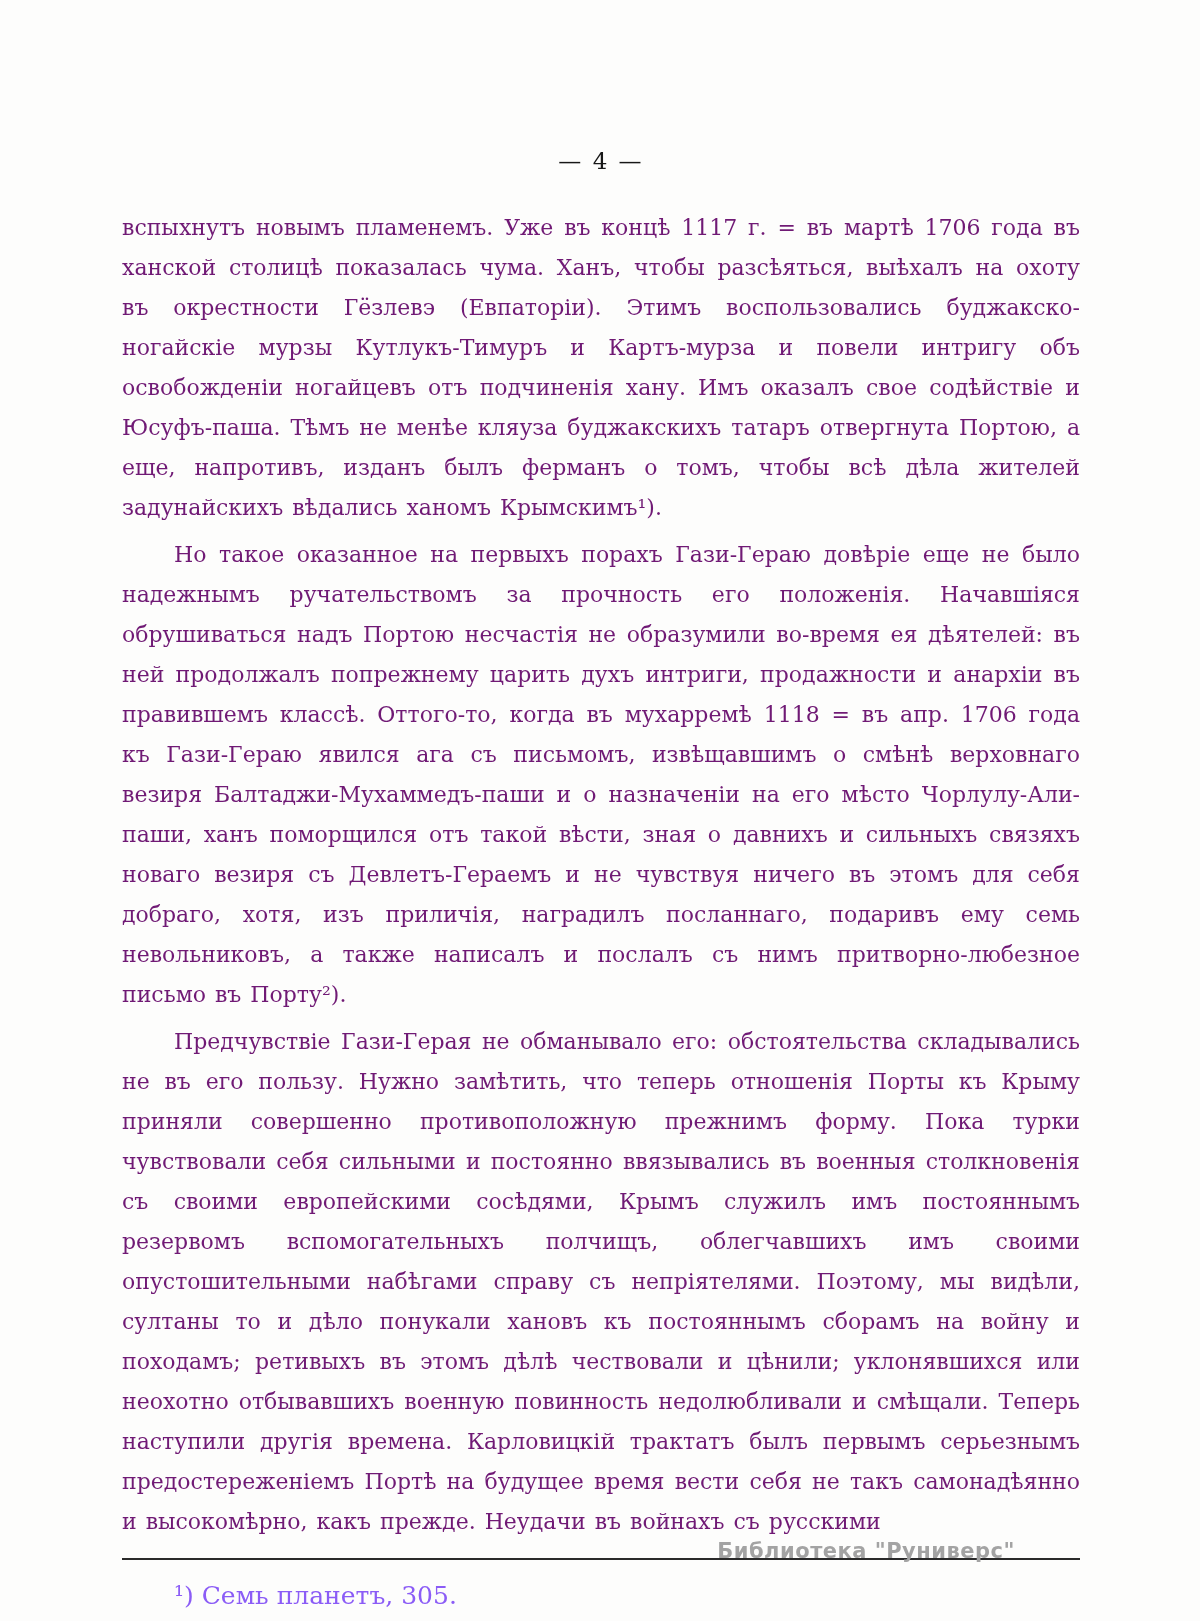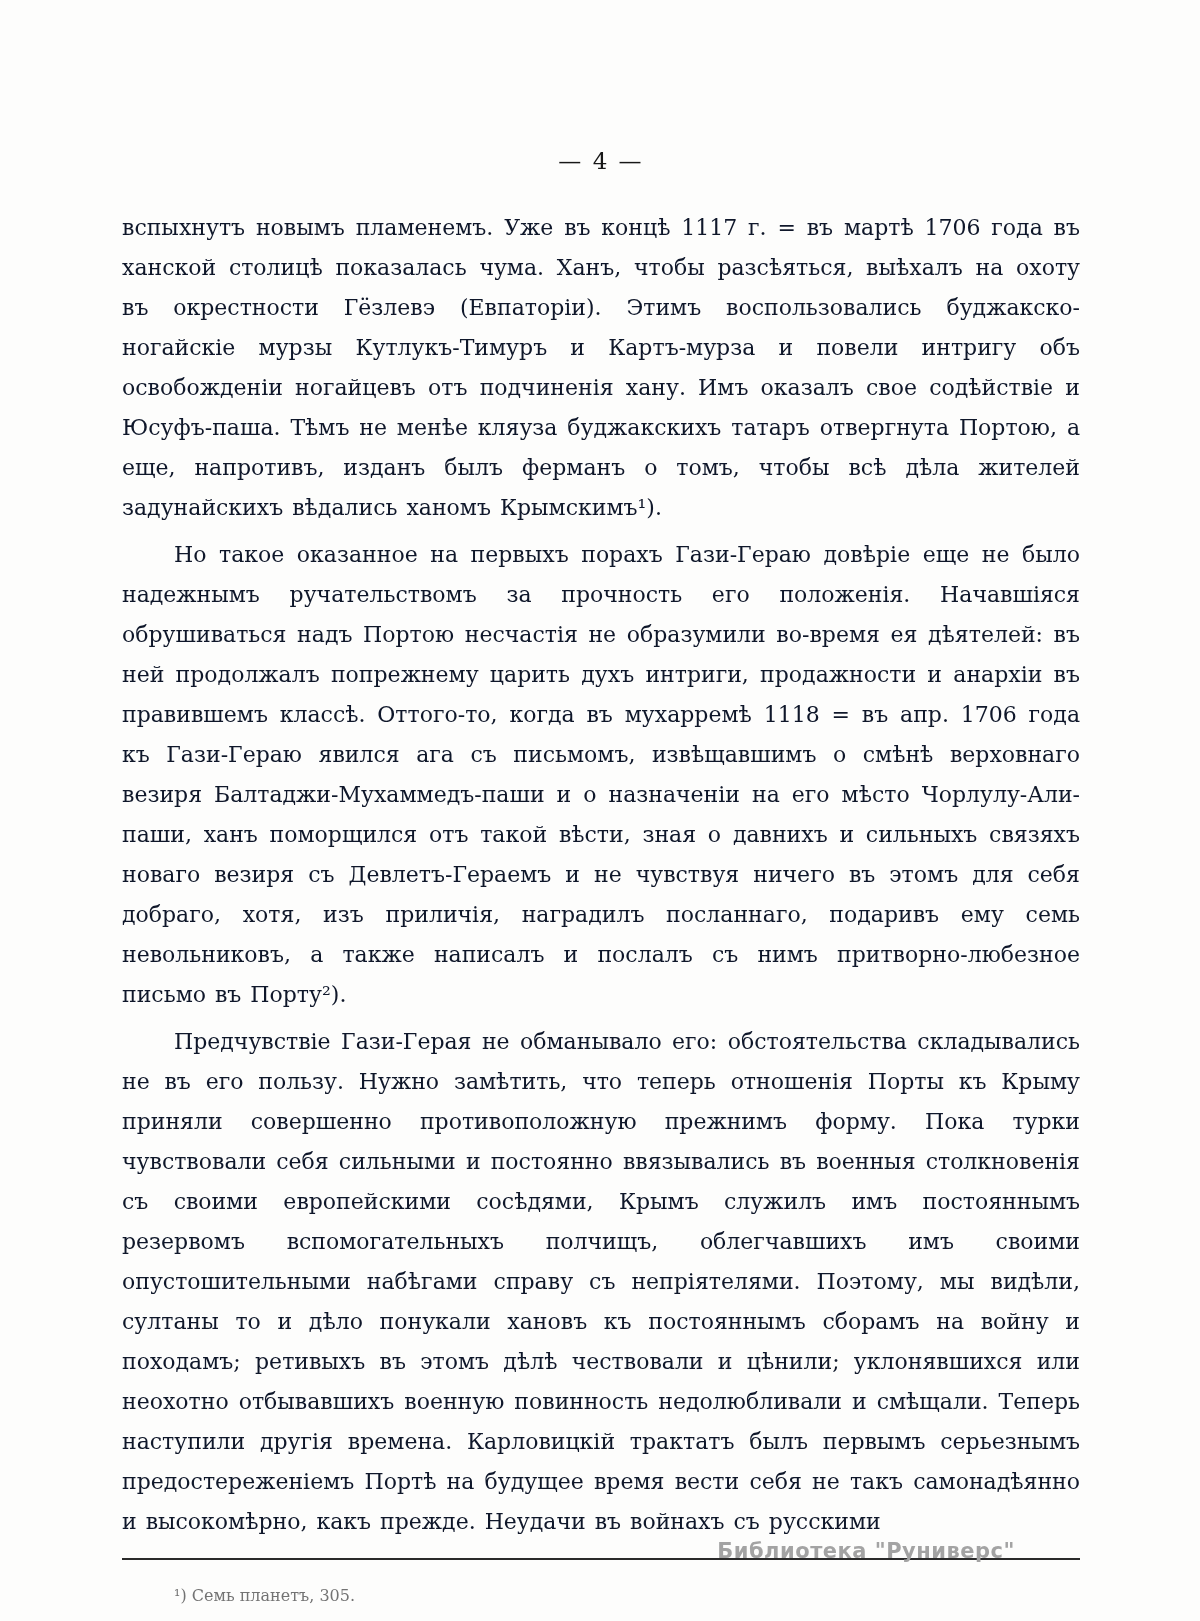--- a/index.html
+++ b/index.html
@@ -29,39 +29,39 @@
     margin-bottom: 34px;
     color: #171717;
   }
   .text-block p.para {
     font-size: 22px;
     line-height: 40px;
     text-align: justify;
     text-indent: 52px;
     word-spacing: 2px;
     margin-bottom: 7px;
-    color: #0f172a;
+    color: #701a75;
   }
   .text-block p.para.no-indent {
     text-indent: 0;
   }
   .footnote-rule {
     width: 958px;
     height: 0;
     border-top: 2px solid #2a2a2a;
     margin-top: 16px;
   }
   .footnotes {
     margin-top: 16px;
     padding-left: 52px;
   }
   .footnotes p {
-    font-size: 16px;
+    font-size: 25px;
     line-height: 40px;
-    color: #737373;
+    color: #8b5cf6;
   }
   .watermark {
     position: absolute;
     right: 185px;
     bottom: 58px;
     font-family: "DejaVu Sans", "Liberation Sans", sans-serif;
     font-size: 21px;
     font-weight: bold;
     color: #a3a3a3;
     letter-spacing: 0.5px;

